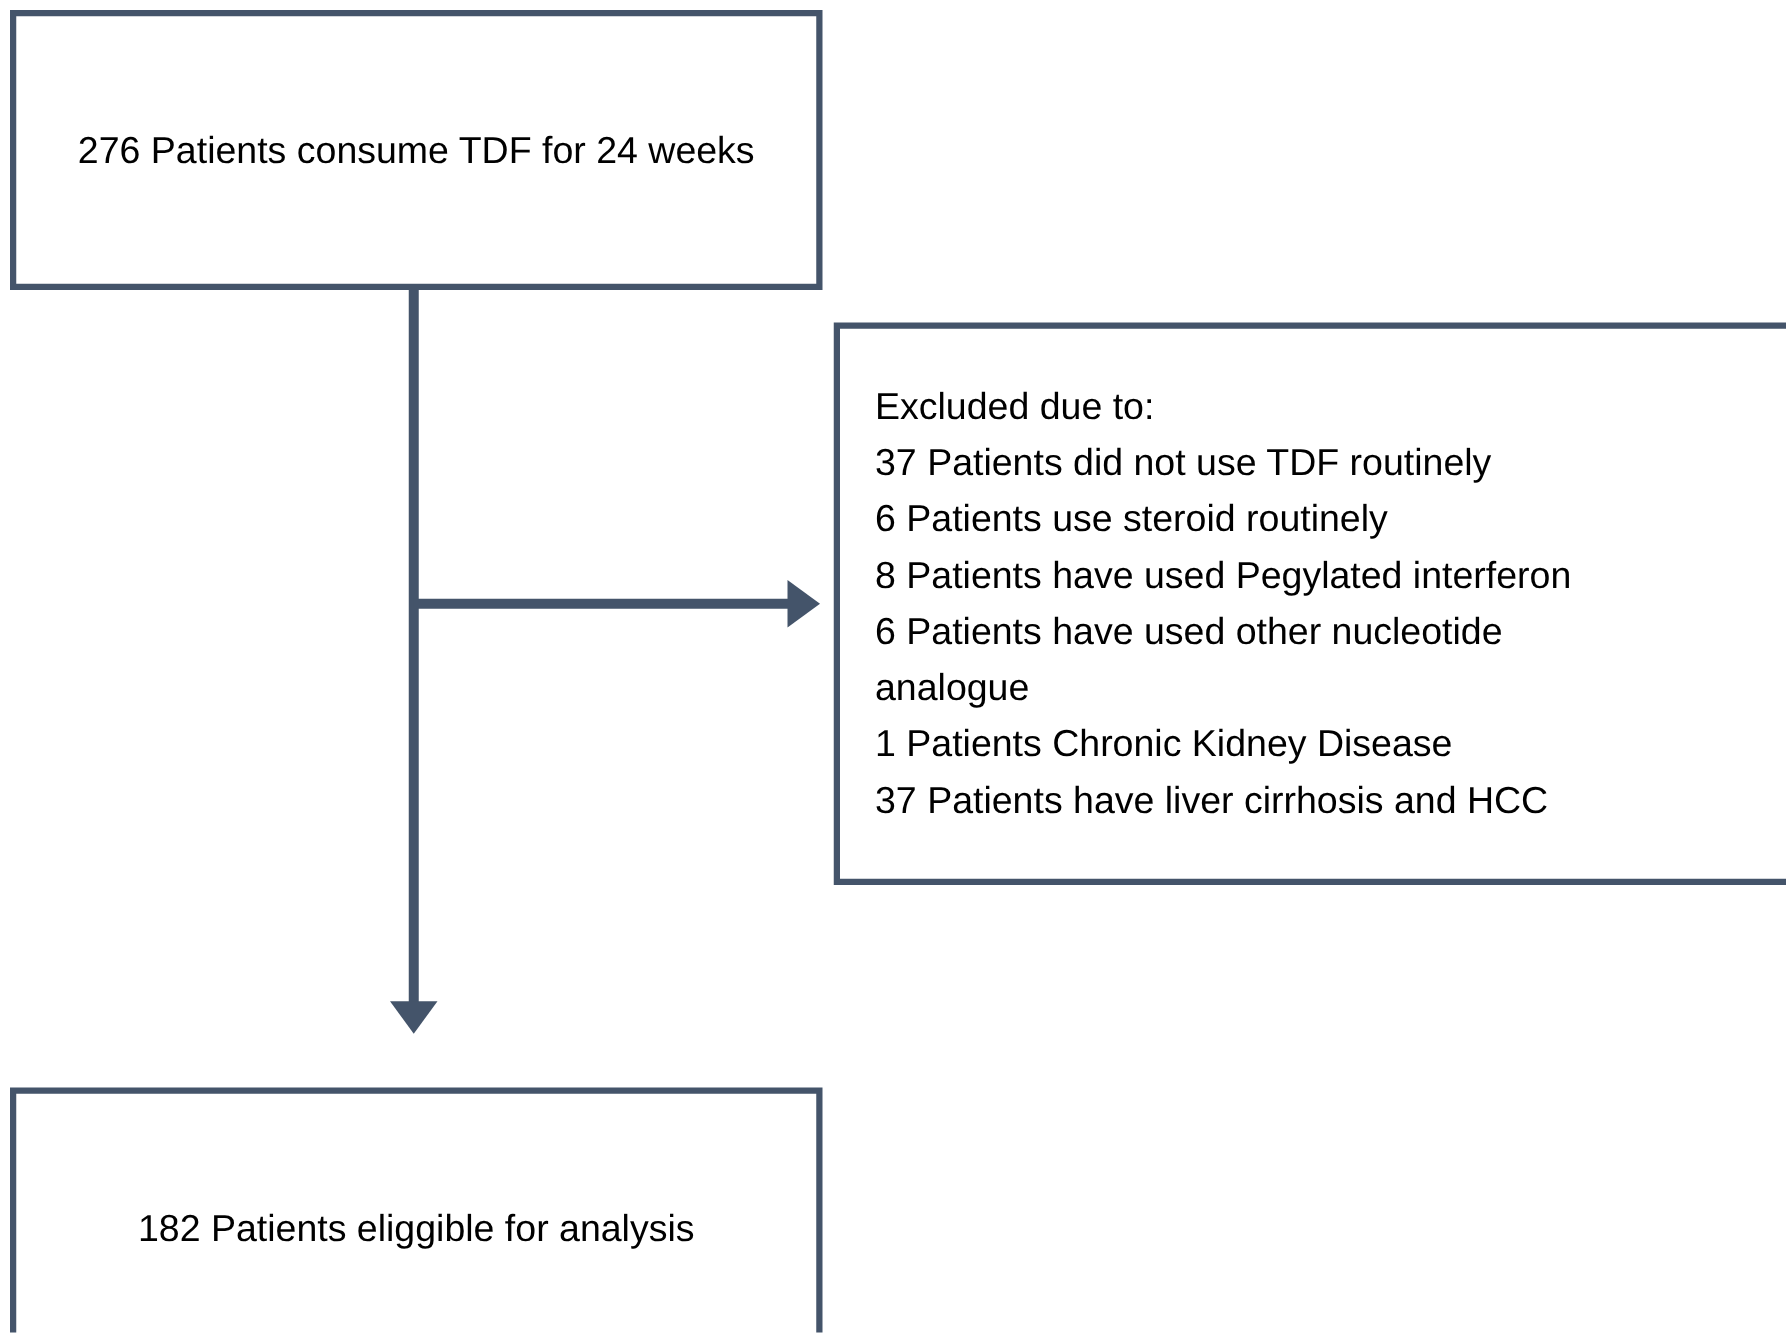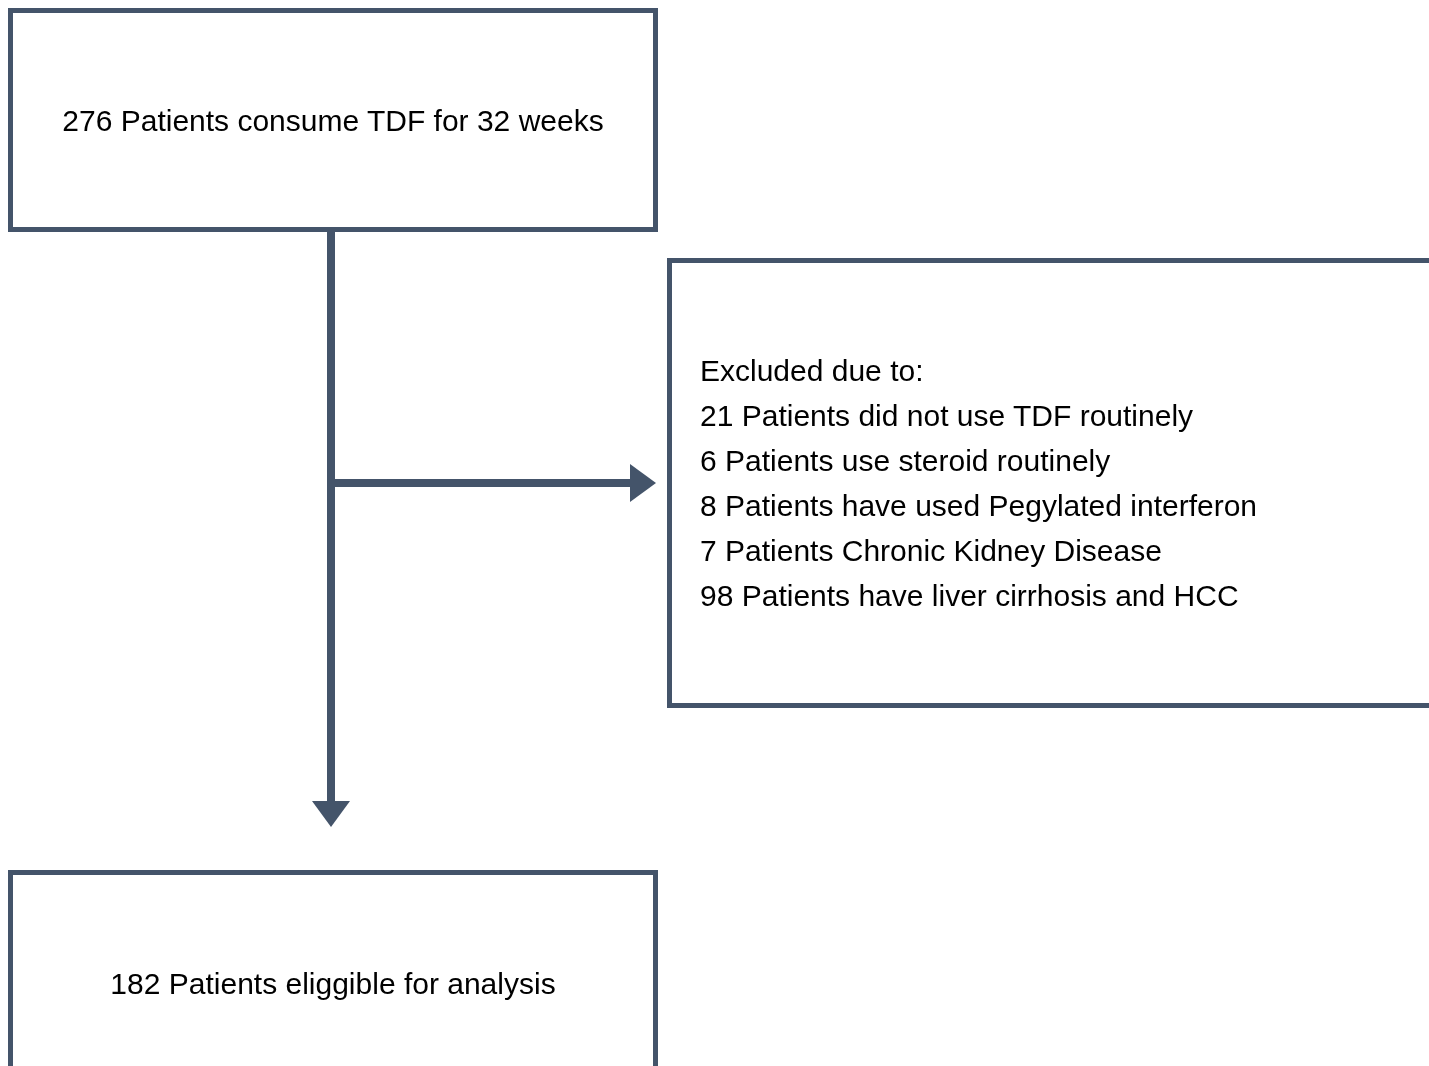--- a/index.html
+++ b/index.html
@@ -85,31 +85,33 @@
 <div class="canvas">
 
   <svg class="connectors" viewBox="0 0 1429 1066" aria-hidden="true">
     <line x1="331" y1="230" x2="331" y2="808" stroke="#44546A" stroke-width="8"></line>
     <polygon points="312,801 350,801 331,827" fill="#44546A"></polygon>
     <line x1="331" y1="483" x2="633" y2="483" stroke="#44546A" stroke-width="8"></line>
     <polygon points="630,464 630,502 656,483" fill="#44546A"></polygon>
   </svg>
 
   <div class="box box-top">
-    <p>276 Patients consume TDF for 32 weeks</p>
+    <p>276 Patients consume TDF for 24 weeks</p>
   </div>
 
   <div class="box box-excluded">
     <div class="excluded-text">
       <p>Excluded due to:</p>
-      <p>21 Patients did not use TDF routinely</p>
+      <p>37 Patients did not use TDF routinely</p>
       <p>6 Patients use steroid routinely</p>
       <p>8 Patients have used Pegylated interferon</p>
-      <p>7 Patients Chronic Kidney Disease</p>
-      <p>98 Patients have liver cirrhosis and HCC</p>
+      <p>6 Patients have used other nucleotide
+analogue</p>
+      <p>1 Patients Chronic Kidney Disease</p>
+      <p>37 Patients have liver cirrhosis and HCC</p>
     </div>
   </div>
 
   <div class="box box-bottom">
     <p>182 Patients eliggible for analysis</p>
   </div>
 
 </div>
 
 </body></html>

